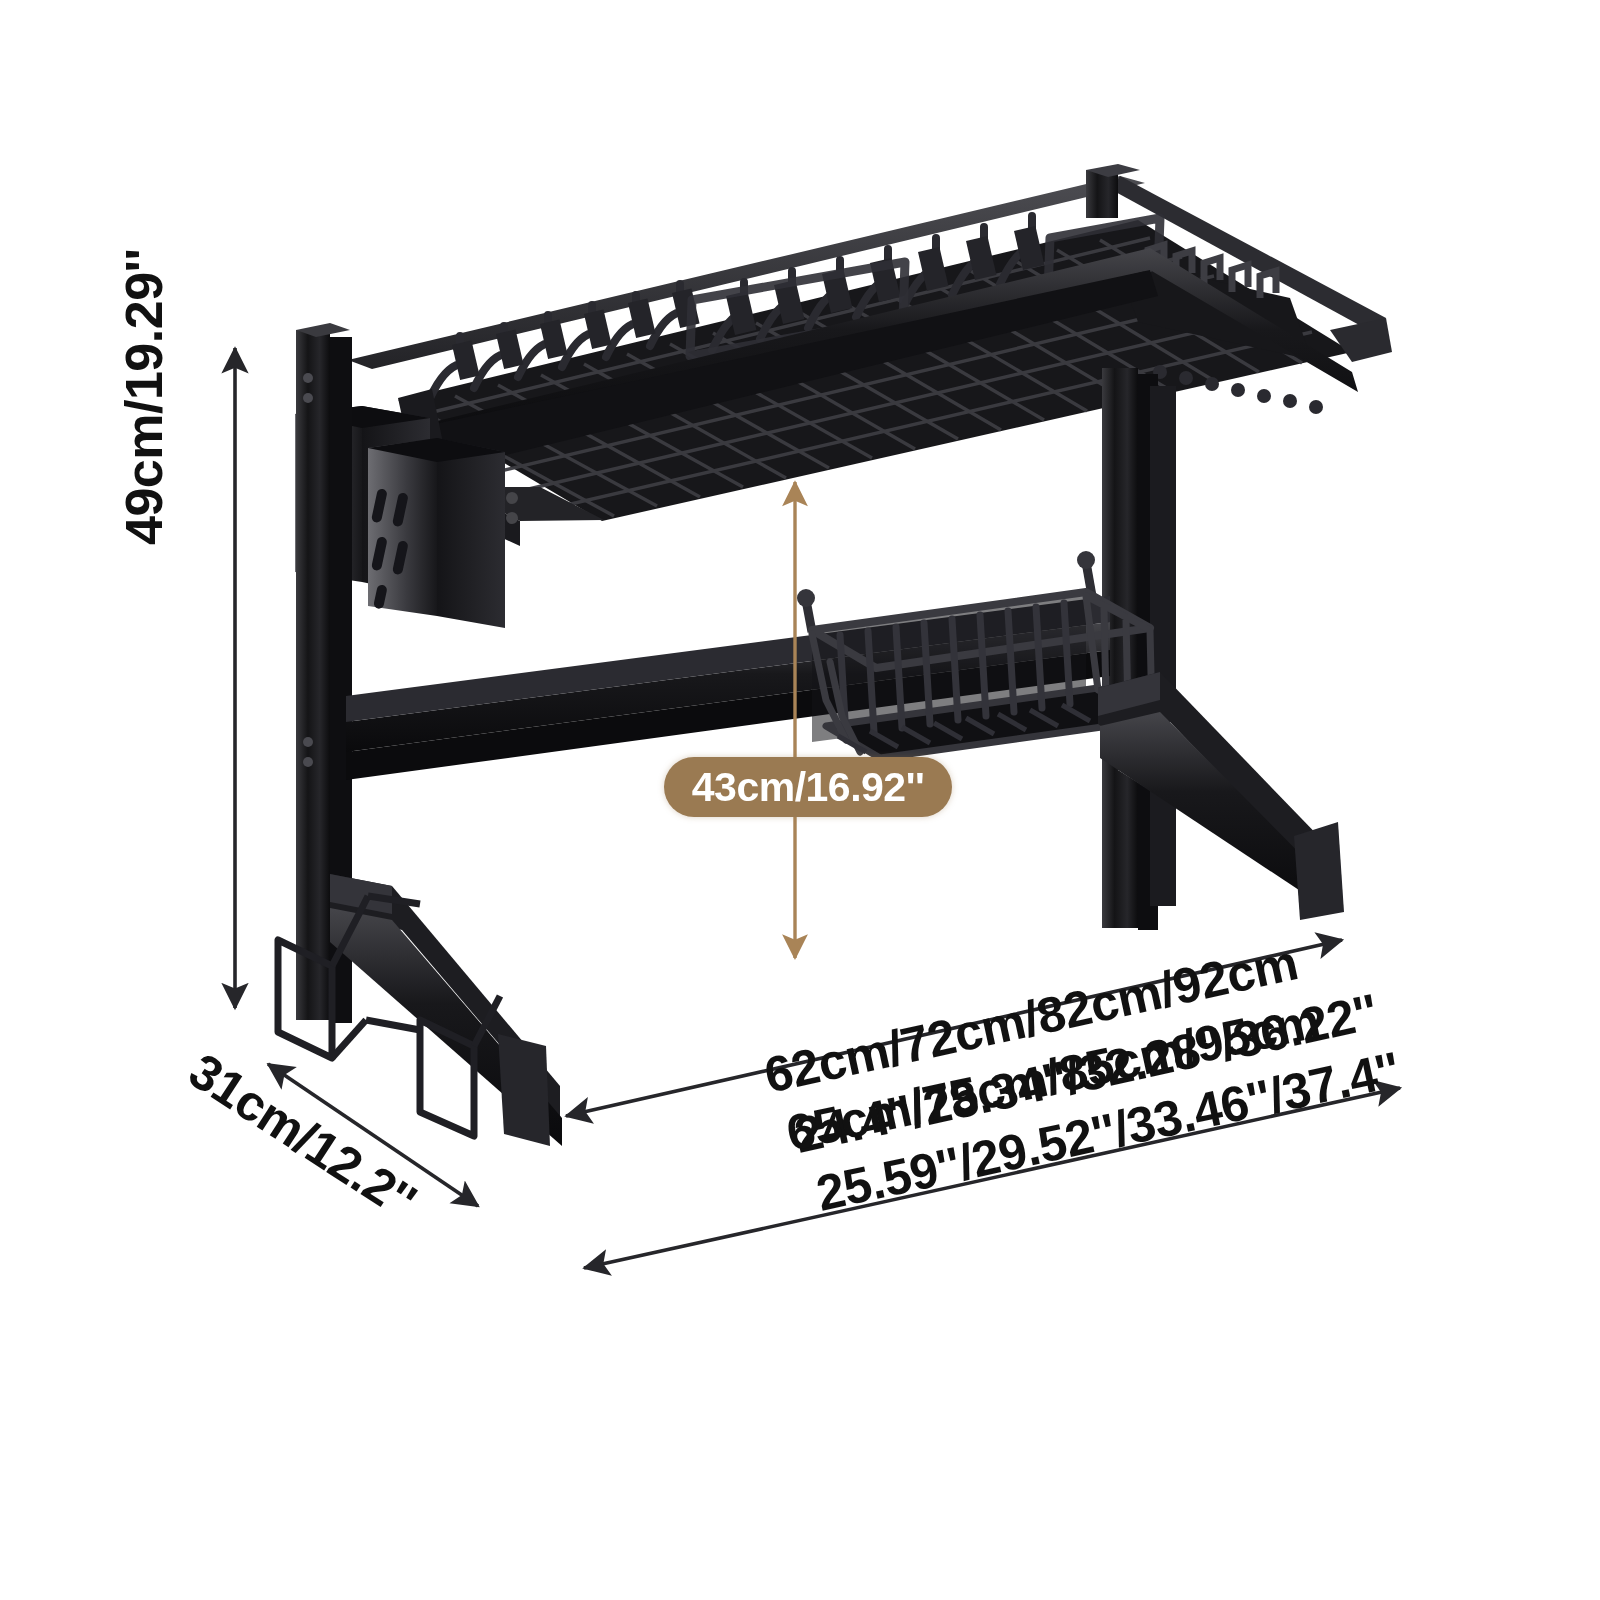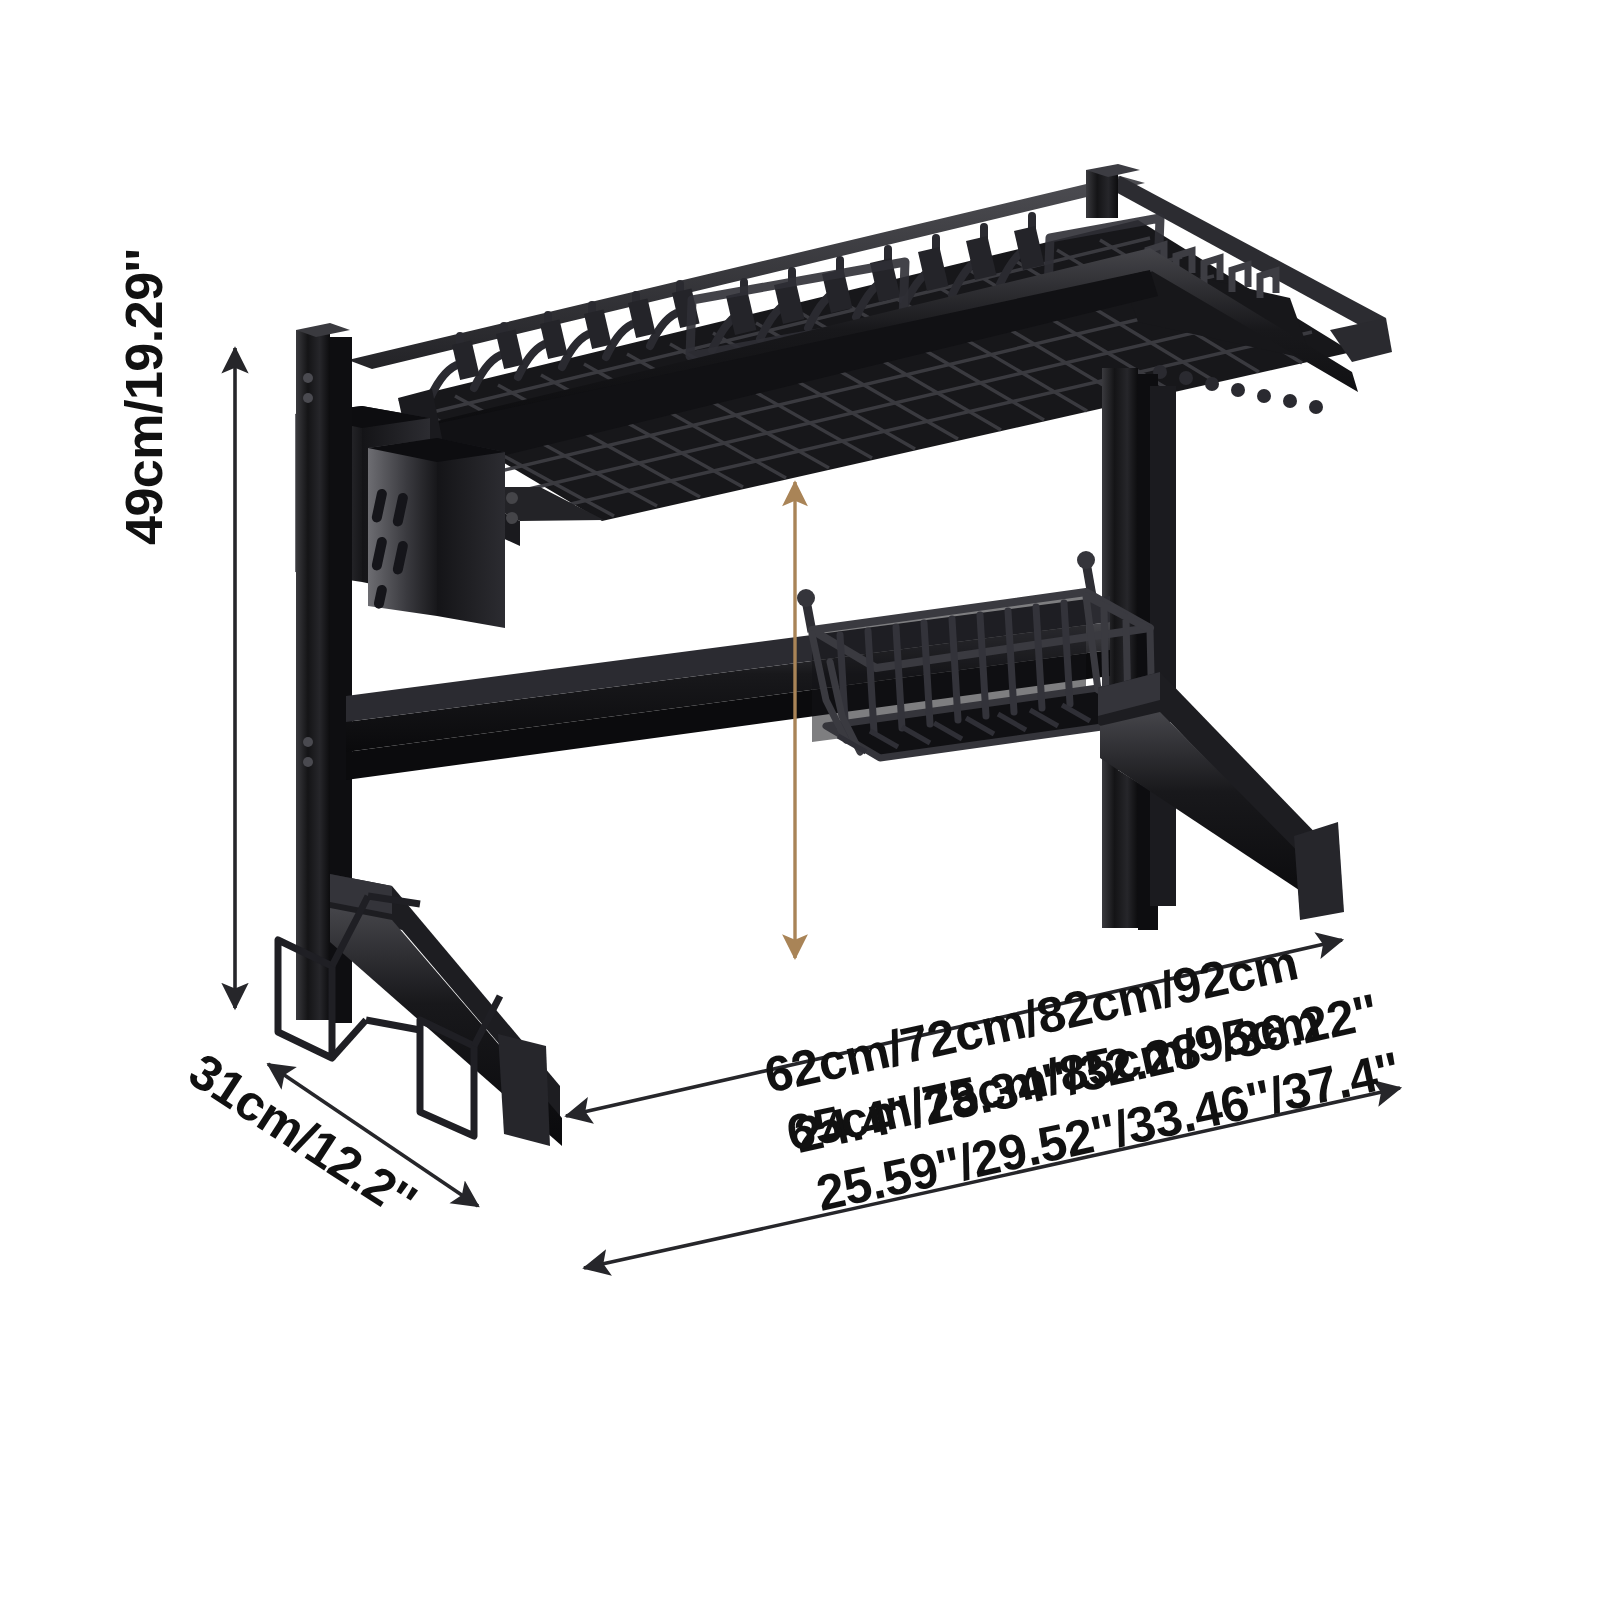--- a/index.html
+++ b/index.html
@@ -362,14 +362,17 @@
   <div class="dim" id="d-label">31cm/12.2''</div>
 
   <div class="dim w-label" id="w1">62cm/72cm/82cm/92cm</div>
 
   <div class="dim w-label" id="w2">24.4''/28.34''/32.28''/36.22''</div>
 
   <div class="dim w-label" id="w3">65cm/75cm/85cm/95cm</div>
 
   <div class="dim w-label" id="w4">25.59''/29.52''/33.46''/37.4''</div>
 
+  <div id="badge">
+    <span>43cm/16.92''</span>
+  </div>
 
 </div>
 
 </body></html>

